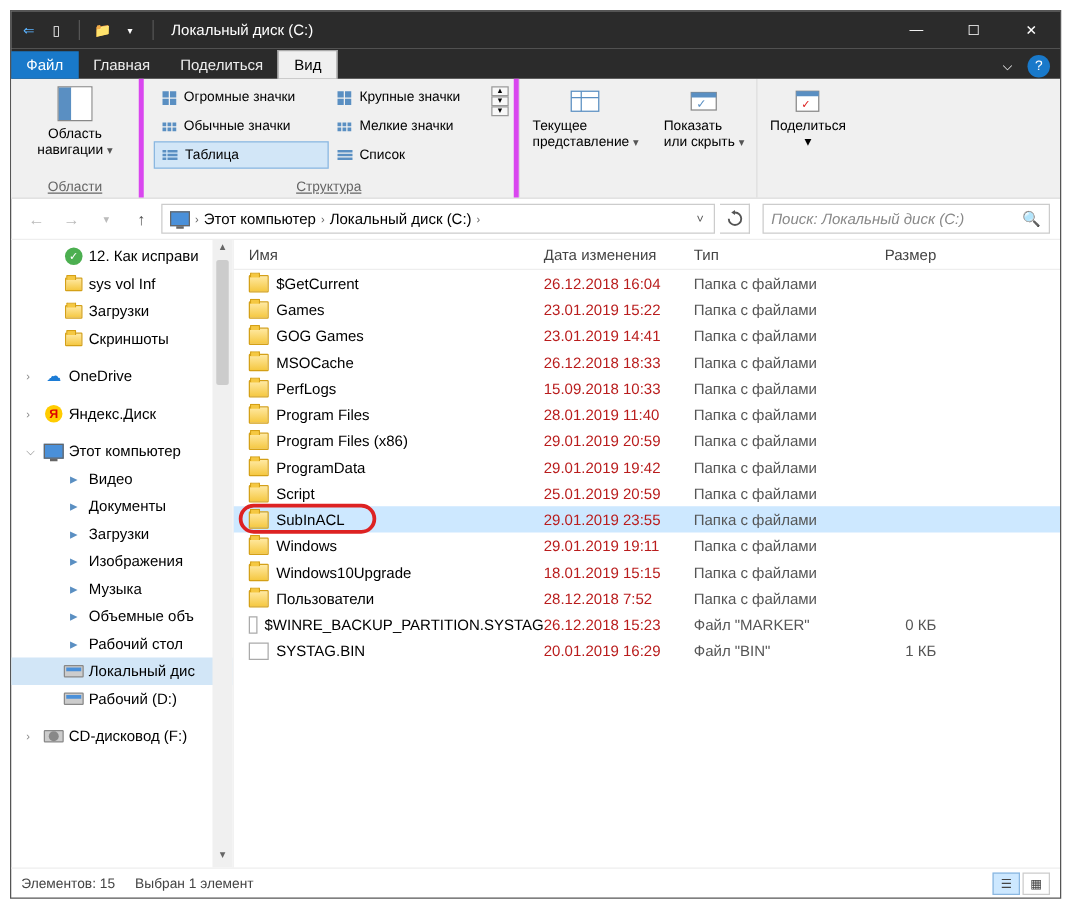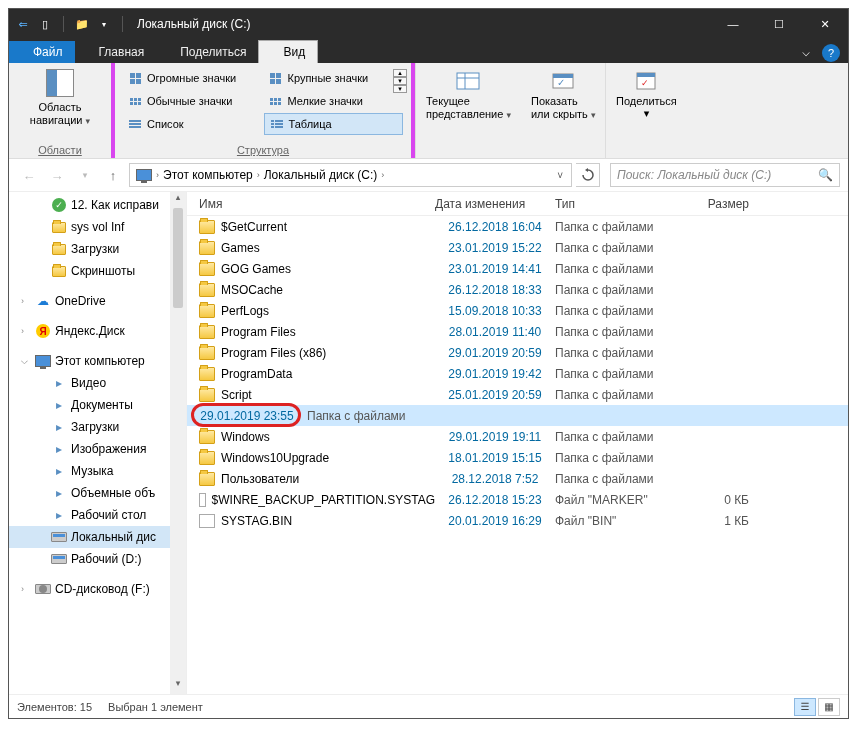--- a/index.html
+++ b/index.html
@@ -10,21 +10,21 @@
 .titlebar { height: 30px; background: #2b2b2b; display: flex; align-items: center; color: #fff; font-size: 12px; }
 .titlebar .quick { display: flex; gap: 6px; padding: 0 6px; }
 .titlebar .quick-icon { width: 16px; height: 16px; display: flex; align-items: center; justify-content: center; font-size: 11px; }
 .titlebar .divider { width: 1px; height: 16px; background: #555; margin: 0 4px; }
 .titlebar .title { margin-left: 4px; font-size: 12px; }
 .titlebar .winctrls { margin-left: auto; display: flex; }
 .titlebar .winctrl { width: 46px; height: 30px; display: flex; align-items: center; justify-content: center; color: #fff; font-size: 11px; }
 
 
 .tabbar { height: 24px; background: #2b2b2b; display: flex; align-items: flex-end; color: #eee; font-size: 12px; position: relative; }
-.tab { padding: 4px 12px 4px 24px; cursor: pointer; }
+.tab { padding: 4px 12px 4px 12px; cursor: pointer; }
 .tab.file { background: #1979ca; color: #fff; }
 .tab.active { background: #f0f0f0; color: #000; border: 1px solid #aaa; border-bottom: none; }
 .tabbar .right-icons { margin-left: auto; display: flex; gap: 6px; padding-right: 8px; align-items: center; }
 .tabbar .chevron { width: 20px; height: 20px; display:flex;align-items:center;justify-content:center;color:#fff;font-size:10px; }
 .tabbar .help-icon { width: 18px; height: 18px; border-radius: 50%; background: #1979ca; color: #fff; display: flex; align-items: center; justify-content: center; font-size: 11px; }
 
 
 .ribbon { height: 96px; background: #f0f0f0; border-bottom: 1px solid #ddd; display: flex; font-size: 11px; }
 .ribbon-group { border-right: 4px solid #d946ef; padding: 4px 8px; display: flex; flex-direction: column; position: relative; }
 .ribbon-group-label { position: absolute; bottom: 2px; left: 0; right: 0; text-align: center; color: #666; font-size: 11px; text-decoration: underline; }
@@ -85,21 +85,21 @@
 .col-name { width: 248px; padding-left: 12px; }
 .col-date { width: 120px; }
 .col-type { width: 130px; }
 .col-size { width: 80px; text-align: right; padding-right: 16px; }
 .file-row { display: flex; align-items: center; height: 21px; padding-left: 0; }
 .file-row .fname { width: 248px; display: flex; align-items: center; gap: 6px; padding-left: 12px; }
 .file-row .ficon { width: 16px; height: 14px; display: inline-block; }
 .folder-icon { background: linear-gradient(#ffe9a2, #f5c842); border: 1px solid #d4a017; border-radius: 1px; position: relative; }
 .folder-icon::before { content: ''; position: absolute; top: -3px; left: 0; width: 6px; height: 3px; background: #f5c842; border: 1px solid #d4a017; border-bottom: none; border-radius: 1px 1px 0 0; }
 .file-icon { background: #fff; border: 1px solid #aaa; position: relative; }
-.file-row .fdate { width: 120px; color: #0369a1; text-align: center; }
+.file-row .fdate { width: 120px; color: #b91c1c; }
 .file-row .ftype { width: 130px; color: #555; }
 .file-row .fsize { width: 80px; text-align: right; padding-right: 16px; color: #555; }
 .file-row.selected { background: #cde8ff; }
 .highlight-ring { position: absolute; border: 3px solid #d22; border-radius: 12px; pointer-events: none; }
 
 
 .statusbar { height: 24px; border-top: 1px solid #eee; display: flex; align-items: center; font-size: 11px; padding: 0 8px; color: #444; }
 .statusbar .seg { margin-right: 16px; }
 .statusbar .view-icons { margin-left: auto; display: flex; gap: 2px; }
 .statusbar .vbtn { width: 22px; height: 18px; border: 1px solid #ccc; display: flex; align-items: center; justify-content: center; font-size: 10px; }
@@ -213,42 +213,42 @@
                 <span></span>
                 <span></span>
                 <span></span>
                 <span></span>
                 <span></span>
                 <span></span>
               </span>
             </span>
             <span>Мелкие значки</span>
           </div>
+        <div class="layout-item selected">
+            <span class="layout-icon">
+              <span class="icon-table">
+                <span></span>
+                <span></span>
+                <span></span>
+                <span></span>
+                <span></span>
+                <span></span>
+              </span>
+            </span>
+            <span>Таблица</span>
+          </div>
         <div class="layout-item">
             <span class="layout-icon">
               <span class="icon-list">
                 <span></span>
                 <span></span>
                 <span></span>
               </span>
             </span>
             <span>Список</span>
-          </div>
-        <div class="layout-item selected">
-            <span class="layout-icon">
-              <span class="icon-table">
-                <span></span>
-                <span></span>
-                <span></span>
-                <span></span>
-                <span></span>
-                <span></span>
-              </span>
-            </span>
-            <span>Таблица</span>
           </div>
       </div>
       <div class="layout-spin" style="position:absolute;right:2px;top:6px;">
         <div class="sp">▴</div>
         <div class="sp">▾</div>
         <div class="sp">▾</div>
       </div>
       <div class="ribbon-group-label">Структура</div>
     </div>
     <div class="view-row">
@@ -514,20 +514,24 @@
           <div class="file-row">
             <div class="fname">
               <span class="ficon folder-icon"></span>
               <span>Script</span>
             </div>
             <div class="fdate">25.01.2019 20:59</div>
             <div class="ftype">Папка с файлами</div>
             <div class="fsize"></div>
           </div>
           <div class="file-row selected">
+            <div class="fname">
+              <span class="ficon folder-icon"></span>
+              <span>SubInACL</span>
+            </div>
             <div class="fdate">29.01.2019 23:55</div>
             <div class="ftype">Папка с файлами</div>
             <div class="fsize"></div>
           </div>
           <div class="highlight-ring" style="left: 4px; top: 187px; width: 110px; height: 24px;"></div>
           <div class="file-row">
             <div class="fname">
               <span class="ficon folder-icon"></span>
               <span>Windows</span>
             </div>

